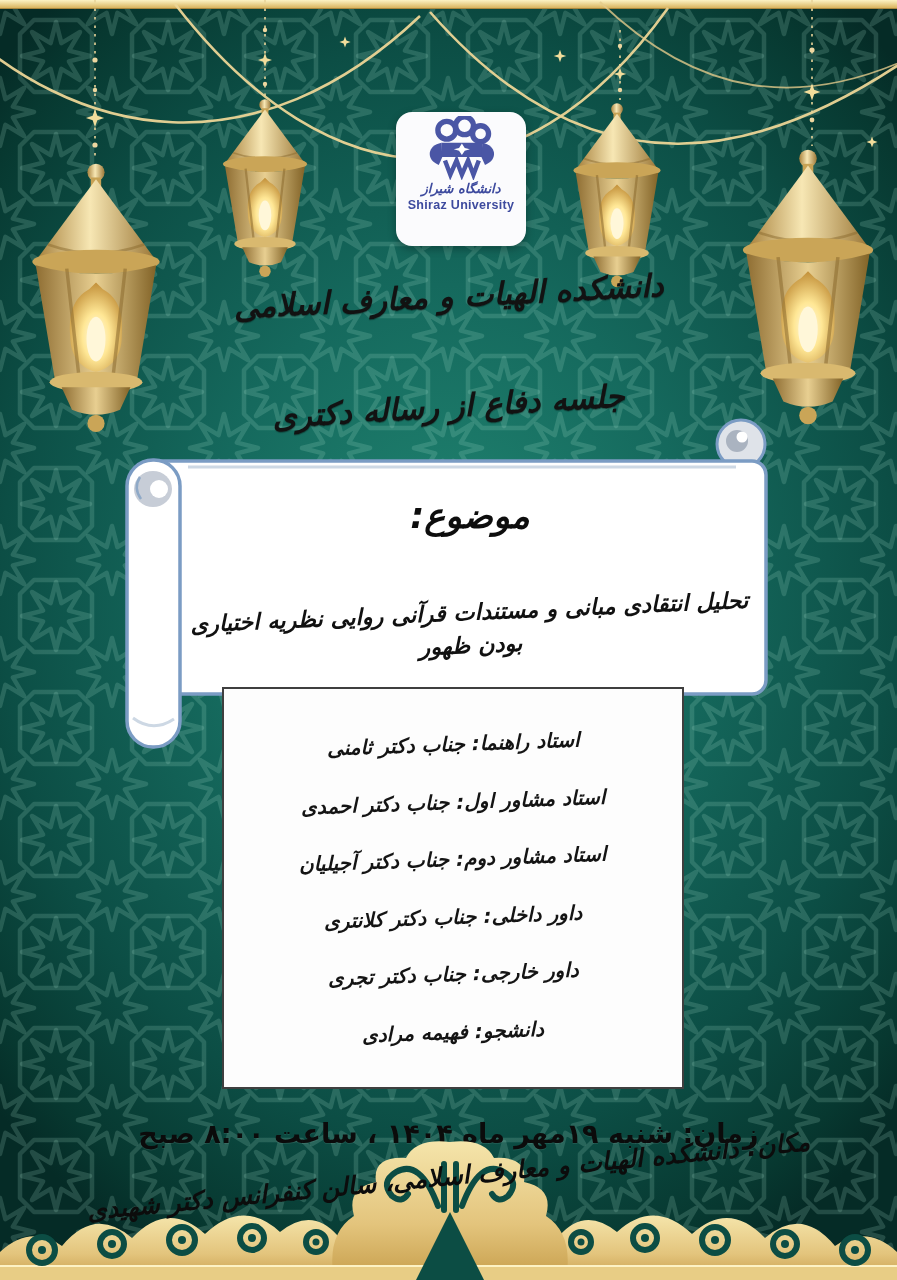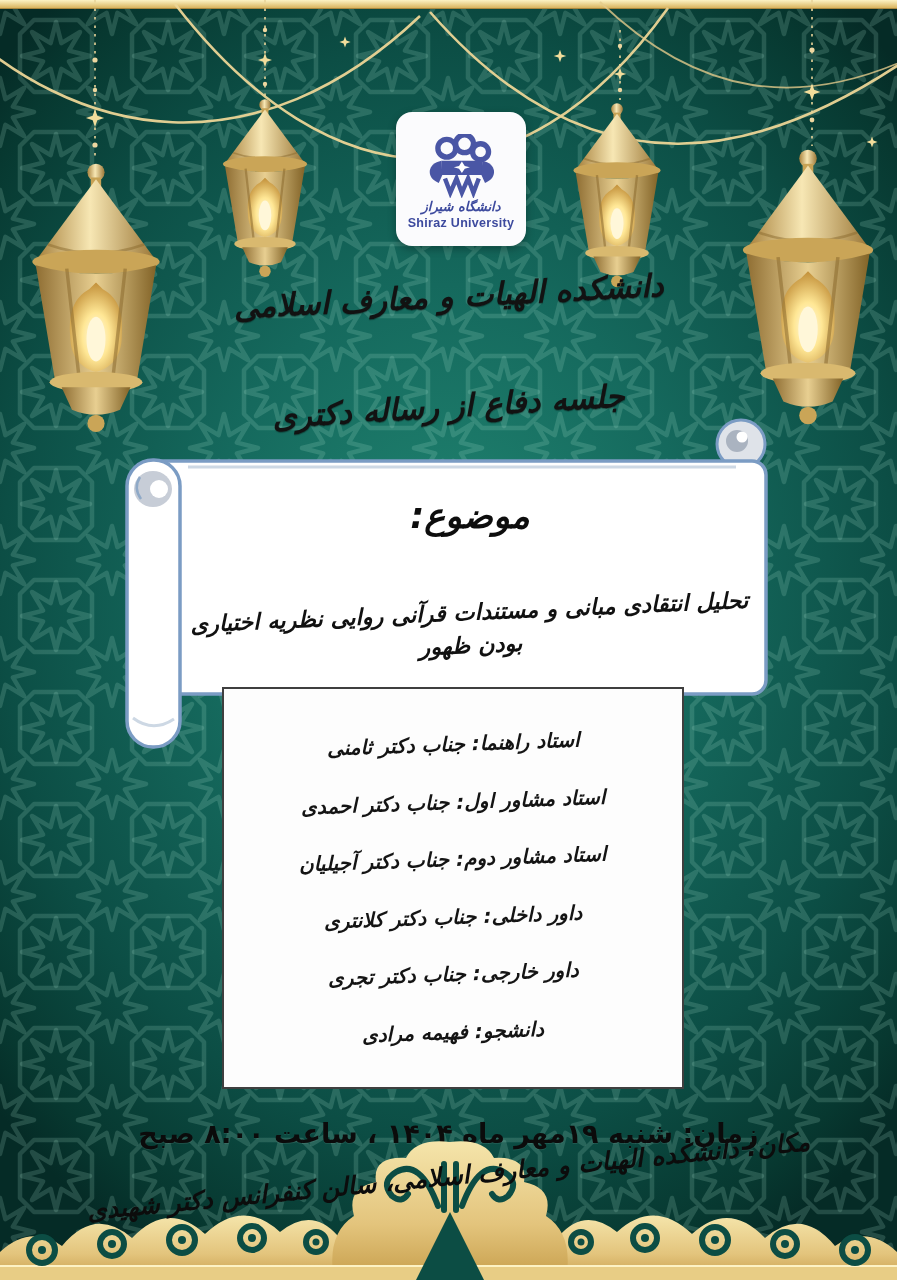--- a/index.html
+++ b/index.html
@@ -65,21 +65,21 @@
   .location-line{
     position:absolute;left:0;top:1162px;width:897px;text-align:center;
     font-size:25px;font-weight:700;font-style:italic;color:#0c0c0c;
     transform:rotate(-5.5deg);z-index:6;white-space:nowrap;
   }
 
   .uni-logo{
     position:absolute;left:396px;top:112px;width:130px;height:134px;
     background:#fbfbfd;border-radius:16px;box-shadow:0 3px 8px rgba(0,0,0,.3);
     display:flex;flex-direction:column;align-items:center;justify-content:flex-start;
-    padding-top:22px;box-sizing:border-box;z-index:5;
+    padding-top:4px;box-sizing:border-box;z-index:5;
   }
   .logo-fa{font-size:13px;font-weight:700;font-style:italic;color:#3d4a9e;margin-top:1px;}
   .logo-en{font-size:12.5px;font-weight:700;color:#3d4a9e;letter-spacing:.3px;margin-top:2px;
            font-family:"Liberation Sans",sans-serif;}
 </style>
 </head>
 <body>
 
 <div class="poster">
 

